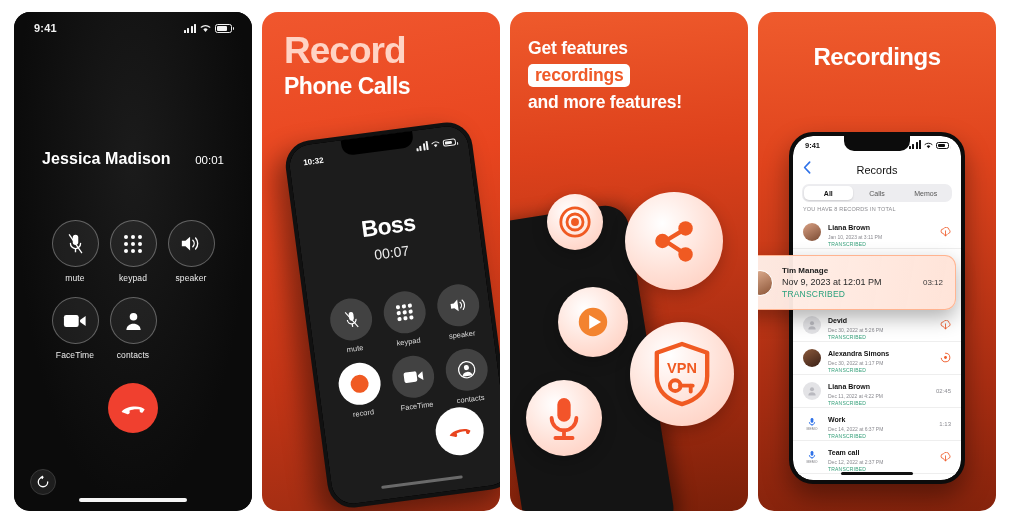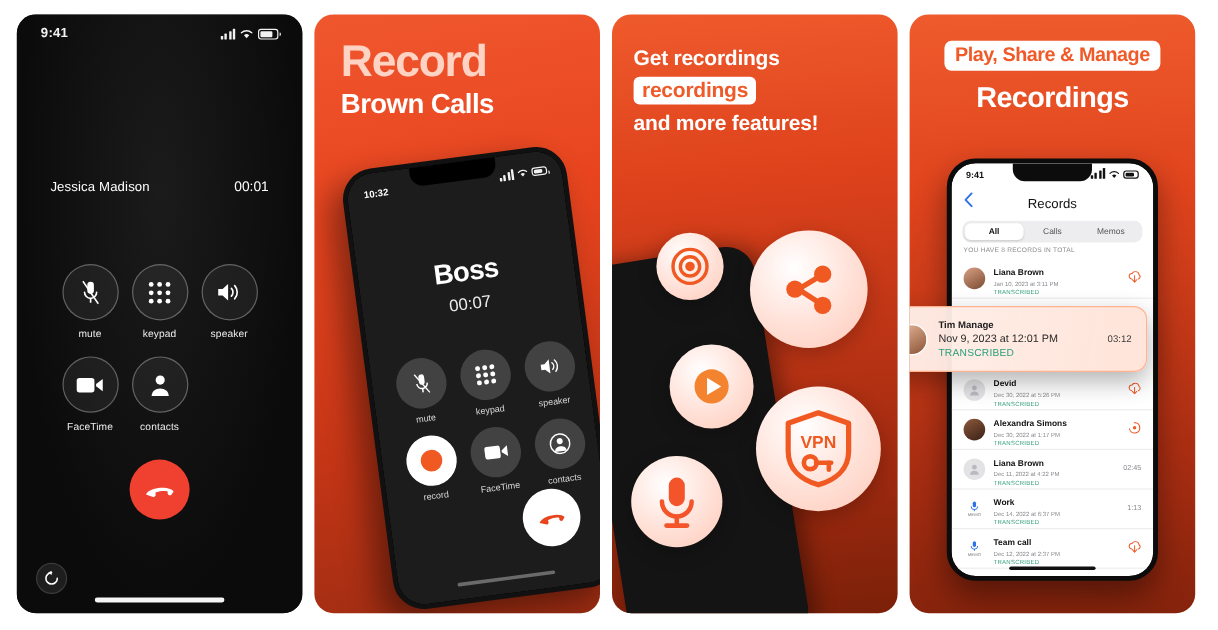--- a/index.html
+++ b/index.html
@@ -55,21 +55,21 @@
     width:1.5px; height:3px; background:#f2f2f2; border-radius:0 1px 1px 0;
   }
   .battery i { display:block; height:100%; width:78%; background:#f2f2f2; border-radius:1px; }
 
   .p1 .callmeta {
     position: absolute; top: 135px; left: 28px; right: 28px;
     color: #fff;
   }
   .callmeta .row { display: flex; justify-content: space-between; align-items: baseline; }
   .cm-name1 { font-size: 10.5px; font-weight: 400; color:#e8e8e8; letter-spacing:.1px;}
-  .cm-name2 { font-size: 11px; font-weight: 400; color:#ffffff; margin-top: 3px; letter-spacing:.1px;text-align:right;}
+  .cm-name2 { font-size: 16px; font-weight: 700; color:#ffffff; margin-top: 3px; letter-spacing:.1px;text-align:right;}
   .cm-state { font-size: 10.5px; font-weight: 400; color:#e8e8e8; }
   .cm-timer { font-size: 11.5px; font-weight: 400; color:#ffffff; margin-top: 3px;}
 
   .p1 .grid {
     position: absolute; top: 208px; left: 32px; right: 32px;
     display: grid; grid-template-columns: repeat(3, 1fr);
     row-gap: 14px; justify-items: center;
   }
   .cbtn { display: flex; flex-direction: column; align-items: center; gap: 6px; }
   .cbtn .circ {
@@ -413,21 +413,21 @@
         <path d="M8 2.6A5.4 5.4 0 1 0 13.4 8" stroke="#fff" stroke-width="1.5" fill="none" stroke-linecap="round"></path>
         <path d="M8 .6 L8 4.8 L4.6 2.7z" fill="#fff"></path>
       </svg>
     </div>
     <div class="homebar"></div>
   </div>
 
   <div class="panel pOrange p2">
     <div class="head">
       <div class="h1">Record</div>
-      <div class="h2">Brown Calls</div>
+      <div class="h2">Phone Calls</div>
     </div>
 
     <div class="phone2">
       <div class="scr">
         <div class="notch2"></div>
         <span class="p2time">10:32</span>
         <span class="p2sb">
           <span class="bars">
               <i></i>
               <i></i>
@@ -518,21 +518,21 @@
         </div>
         <div class="homebar2"></div>
       </div>
     </div>
   </div>
 
   <div class="panel pOrange2 p3">
     <div class="phoneEdge"></div>
 
     <div class="head">
-      <div class="l1">Get recordings</div>
+      <div class="l1">Get features</div>
       <div class="l2">recordings</div>
       <div class="l3">and more features!</div>
     </div>
 
     <div class="bubble b-record">
       <svg width="34" height="34" viewBox="0 0 36 36">
         <circle cx="18" cy="18" r="15" fill="none" stroke="#f05a22" stroke-width="3"></circle>
         <circle cx="18" cy="18" r="8.5" fill="none" stroke="#f05a22" stroke-width="3"></circle>
         <circle cx="18" cy="18" r="4.2" fill="#f05a22"></circle>
       </svg>
@@ -570,21 +570,20 @@
         <rect x="14" y="4" width="14" height="25" rx="7" fill="#f3542a"></rect>
         <path d="M8 25a13 13 0 0 0 26 0" stroke="#f3542a" stroke-width="4" fill="none" stroke-linecap="round"></path>
         <line x1="21" y1="38" x2="21" y2="45" stroke="#f3542a" stroke-width="4" stroke-linecap="round"></line>
         <line x1="12" y1="46" x2="30" y2="46" stroke="#f3542a" stroke-width="4" stroke-linecap="round"></line>
       </svg>
     </div>
   </div>
 
   <div class="panel pOrange3 p4">
     <div class="head">
-      <span class="pill">Play, Share &amp; Manage</span>
       <div class="sub">Recordings</div>
     </div>
 
     <div class="phone4">
       <div class="scr4">
         <div class="notch4"></div>
 
         <div class="sb4">
           <span>9:41</span>
           <span class="sb4r">

